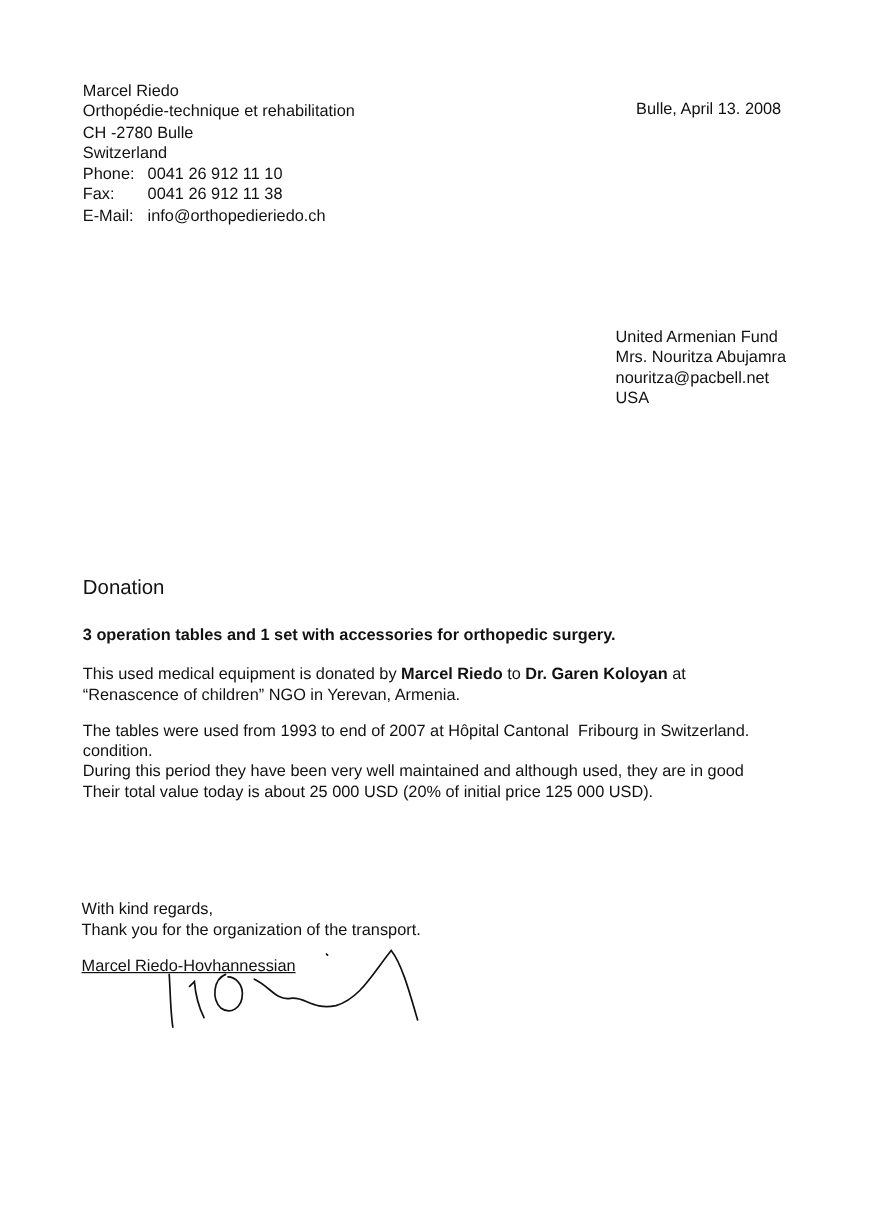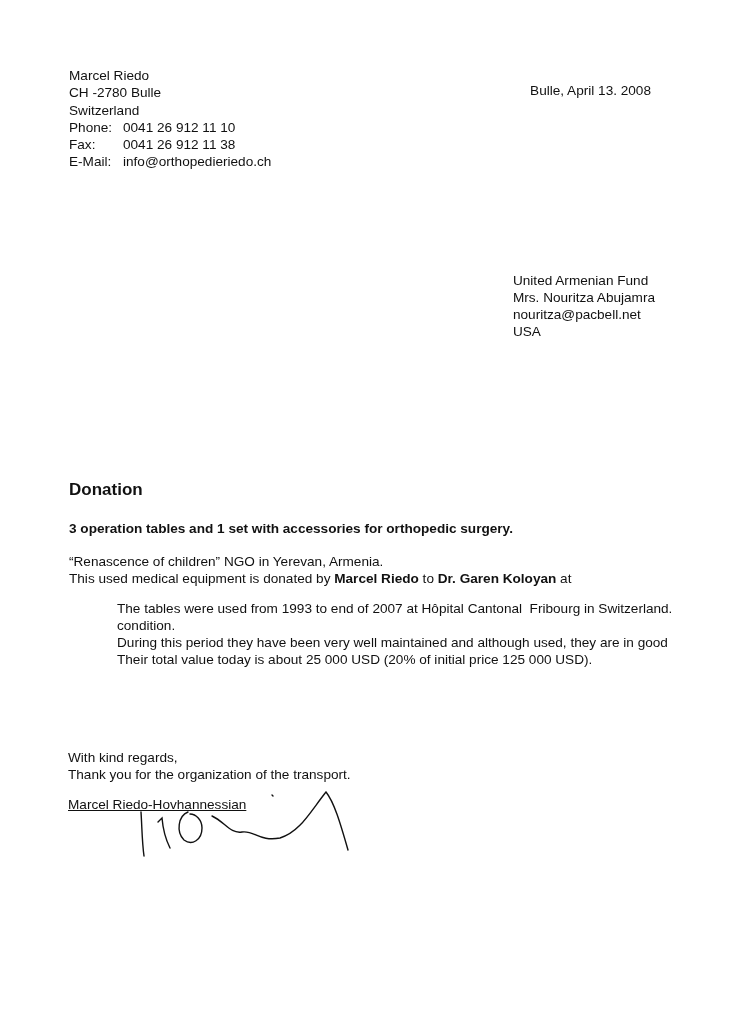--- a/index.html
+++ b/index.html
@@ -7,56 +7,57 @@
       width: 739px; height: 1024px; position: relative; overflow: hidden;
       font-family: "Liberation Sans", sans-serif; color: #111111;
       font-size: 13.6px;
     }
     .abs { position: absolute; }
     .sender { left: 69px; top: 67px; line-height: 17.3px; }
     .sender div { white-space: pre; }
     .lbl { display: inline-block; width: 54px; }
     .date { right: 88px; top: 83px; }
     .recipient { right: 84px; top: 272px; text-align: left; line-height: 17px; }
-    .title { left: 69px; top: 480px; font-weight: bold; font-size: 17px; }
+    .title { left: 69px; top: 480px; font-weight: normal; font-size: 17px; }
     .subject { left: 69px; top: 521px; font-weight: bold; font-size: 13.6px; }
     .para1 { left: 69px; top: 553px; width: 600px; line-height: 17px; }
-    .para2 { left: 69px; top: 600px; width: 620px; line-height: 17px; margin-left: 48px; }
+    .para2 { left: 69px; top: 600px; width: 620px; line-height: 17px; }
     .closing { left: 68px; top: 749px; line-height: 17px; }
     .signame { left: 68px; top: 797px; text-decoration: underline; }
     .sig { left: 130px; top: 782px; }
     b { font-weight: bold; }
   </style>
 </head>
 <body>
 
 <div class="abs sender">
   <div>Marcel Riedo</div>
+  <div>Orthopédie-technique et rehabilitation</div>
   <div>CH -2780 Bulle</div>
   <div>Switzerland</div>
   <div><span class="lbl">Phone:</span><span>0041 26 912 11 10</span></div>
   <div><span class="lbl">Fax:</span><span>0041 26 912 11 38</span></div>
   <div><span class="lbl">E-Mail:</span><span>info@orthopedieriedo.ch</span></div>
 </div>
 
 <div class="abs date">Bulle, April 13. 2008</div>
 
 <div class="abs recipient">
   <div>United Armenian Fund</div>
   <div>Mrs. Nouritza Abujamra</div>
   <div>nouritza@pacbell.net</div>
   <div>USA</div>
 </div>
 
 <div class="abs title">Donation</div>
 <div class="abs subject">3 operation tables and 1 set with accessories for orthopedic surgery.</div>
 
 <div class="abs para1">
+  <div><span>This used medical equipment is donated by </span><b>Marcel Riedo</b><span> to </span><b>Dr. Garen Koloyan</b><span> at</span></div>
   <div>“Renascence of children” NGO in Yerevan, Armenia.</div>
-  <div><span>This used medical equipment is donated by </span><b>Marcel Riedo</b><span> to </span><b>Dr. Garen Koloyan</b><span> at</span></div>
 </div>
 
 <div class="abs para2">
   <div style="white-space:pre">The tables were used from 1993 to end of 2007 at Hôpital Cantonal  Fribourg in Switzerland.</div>
   <div>condition.</div>
   <div>During this period they have been very well maintained and although used, they are in good</div>
   <div>Their total value today is about 25 000 USD (20% of initial price 125 000 USD).</div>
 </div>
 
 <div class="abs closing">

